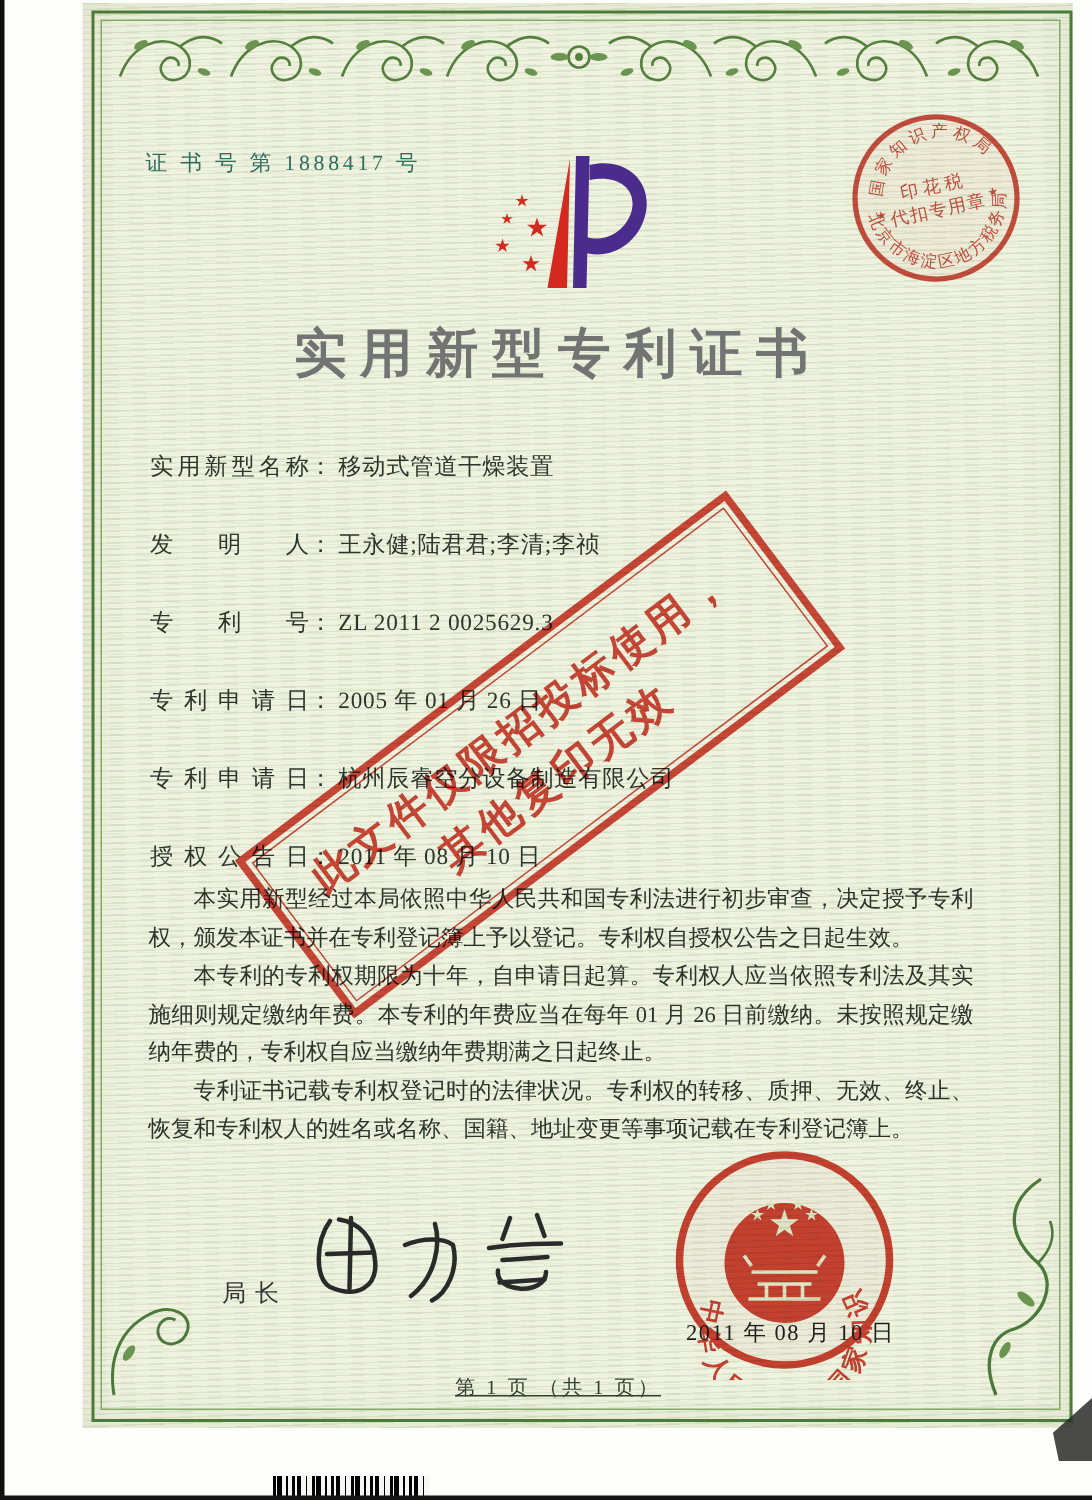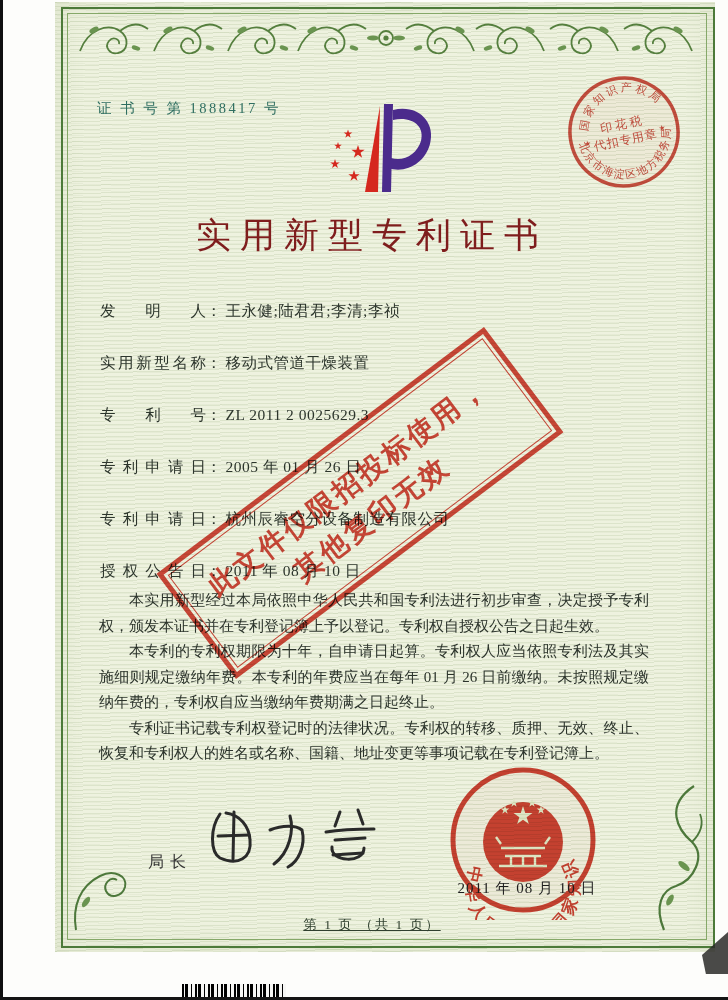--- a/index.html
+++ b/index.html
@@ -23,21 +23,21 @@
 
   .ornament-top{position:absolute;left:70px;top:15px;width:632px;height:46px;}
   .ornament-corner-left{position:absolute;left:70px;top:858px;width:64px;height:76px;}
   .ornament-right{position:absolute;left:636px;top:782px;width:72px;height:152px;}
 
   
   .cert-number{position:absolute;left:97px;top:99px;font-size:14.5px;letter-spacing:2.5px;color:#3f6356;text-align:center;}
   .cert-number .num{color:#2e6e60;}
   .logo{position:absolute;left:318px;top:96px;width:118px;height:108px;}
   .title{position:absolute;left:44px;top:212px;width:656px;text-align:center;font-size:35px;
-    font-weight:normal;letter-spacing:9px;color:#7f1d1d;}
+    font-weight:bold;letter-spacing:9px;color:#737373;}
 
   .fields{position:absolute;left:100px;top:301px;width:560px;font-size:15.5px;color:#2c352c;}
   .f-row{height:22px;margin-bottom:30px;white-space:nowrap;}
   .f-label{display:inline-block;width:106px;text-align:justify;text-align-last:justify;vertical-align:top;}
   .f-colon{display:inline-block;margin:0 4px 0 0;}
   .f-value{letter-spacing:.5px;}
 
   .body-text{position:absolute;left:99px;top:588px;width:550px;font-size:15px;line-height:25.5px;
     color:#2b332b;text-align:justify;}
   .body-text p{margin:0;text-indent:2em;}
@@ -143,24 +143,24 @@
     <text x="60" y="56" text-anchor="middle" font-size="12" letter-spacing="3" fill="#cc4236">印花税</text>
     <text x="60" y="72" text-anchor="middle" font-size="12" letter-spacing="1" fill="#cc4236">代扣专用章</text>
     <use href="#star" transform="translate(22,64) scale(3.2)" fill="#cc4236"></use>
     <use href="#star" transform="translate(98,64) scale(3.2)" fill="#cc4236"></use>
   </svg>
 
   <div class="title">实用新型专利证书</div>
 
   <div class="fields">
     <div class="f-row">
+      <span class="f-label">实用新型名称</span><span class="f-colon">：</span><span class="f-value">移动式管道干燥装置</span>
+    </div>
+    <div class="f-row">
       <span class="f-label">发明人</span><span class="f-colon">：</span><span class="f-value">王永健;陆君君;李清;李祯</span>
-    </div>
-    <div class="f-row">
-      <span class="f-label">实用新型名称</span><span class="f-colon">：</span><span class="f-value">移动式管道干燥装置</span>
     </div>
     <div class="f-row">
       <span class="f-label">专利号</span><span class="f-colon">：</span><span class="f-value">ZL 2011 2 0025629.3</span>
     </div>
     <div class="f-row">
       <span class="f-label">专利申请日</span><span class="f-colon">：</span><span class="f-value">2005 年 01 月 26 日</span>
     </div>
     <div class="f-row">
       <span class="f-label">专利申请日</span><span class="f-colon">：</span><span class="f-value">杭州辰睿空分设备制造有限公司</span>
     </div>

